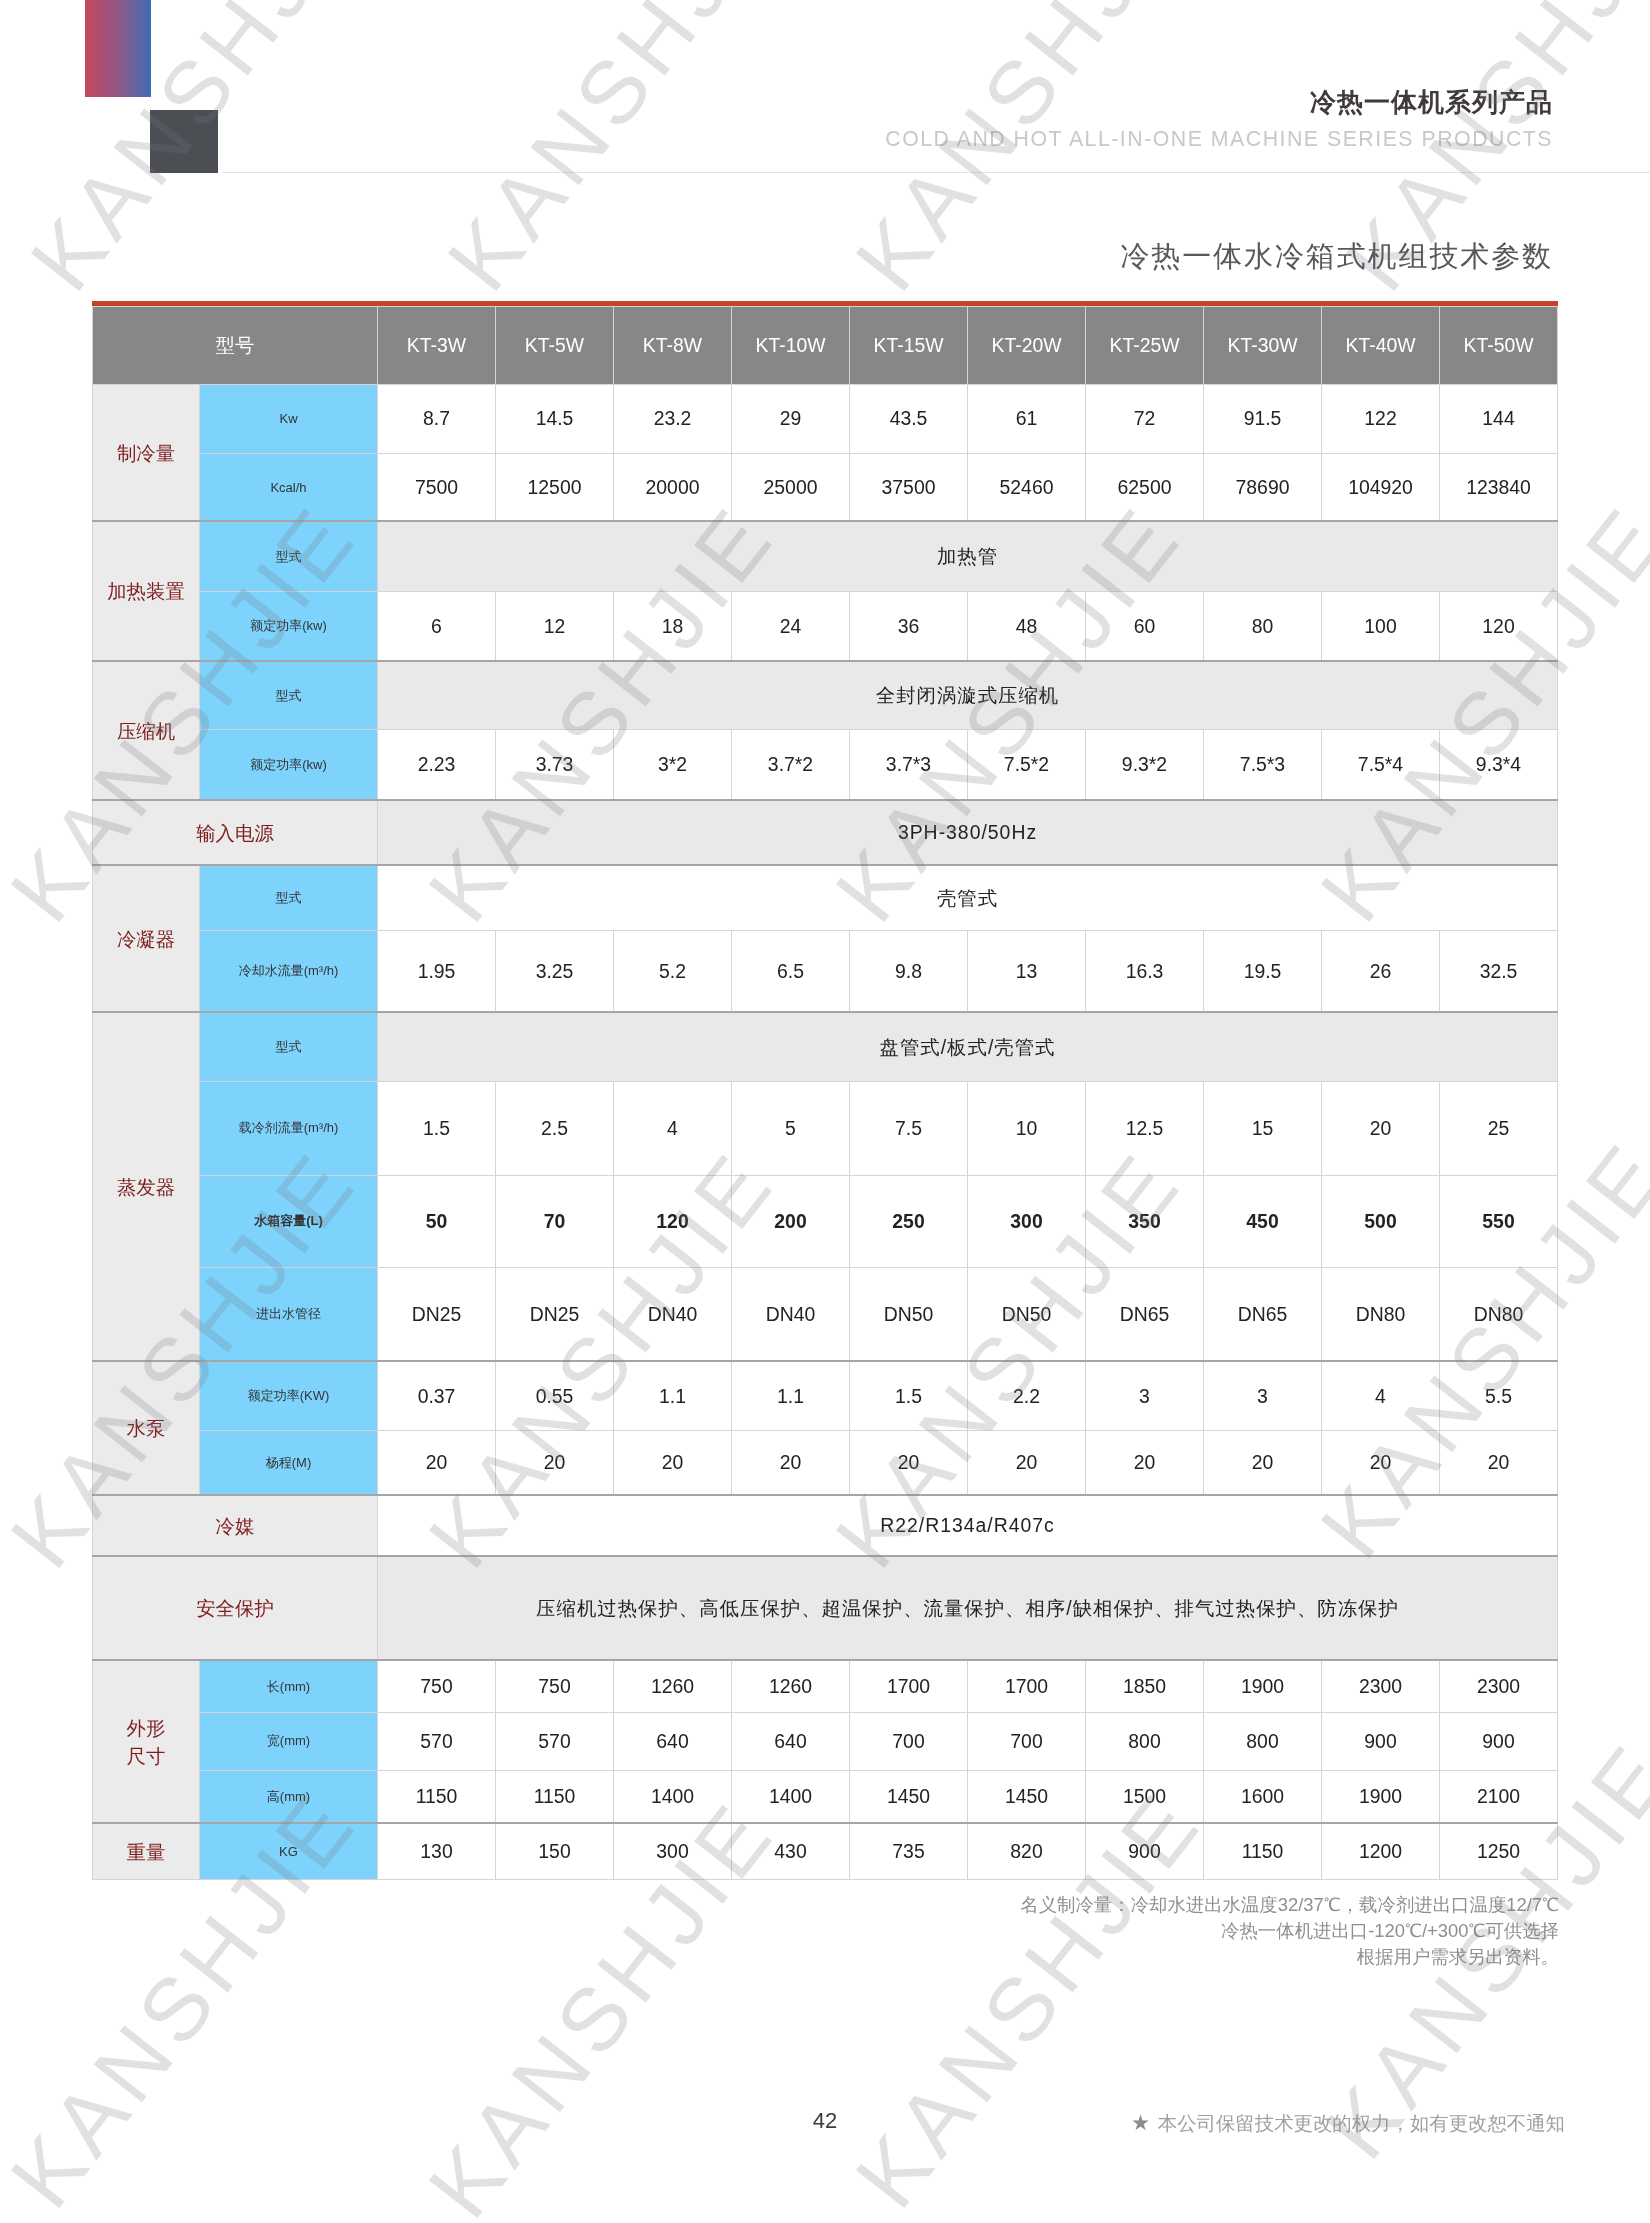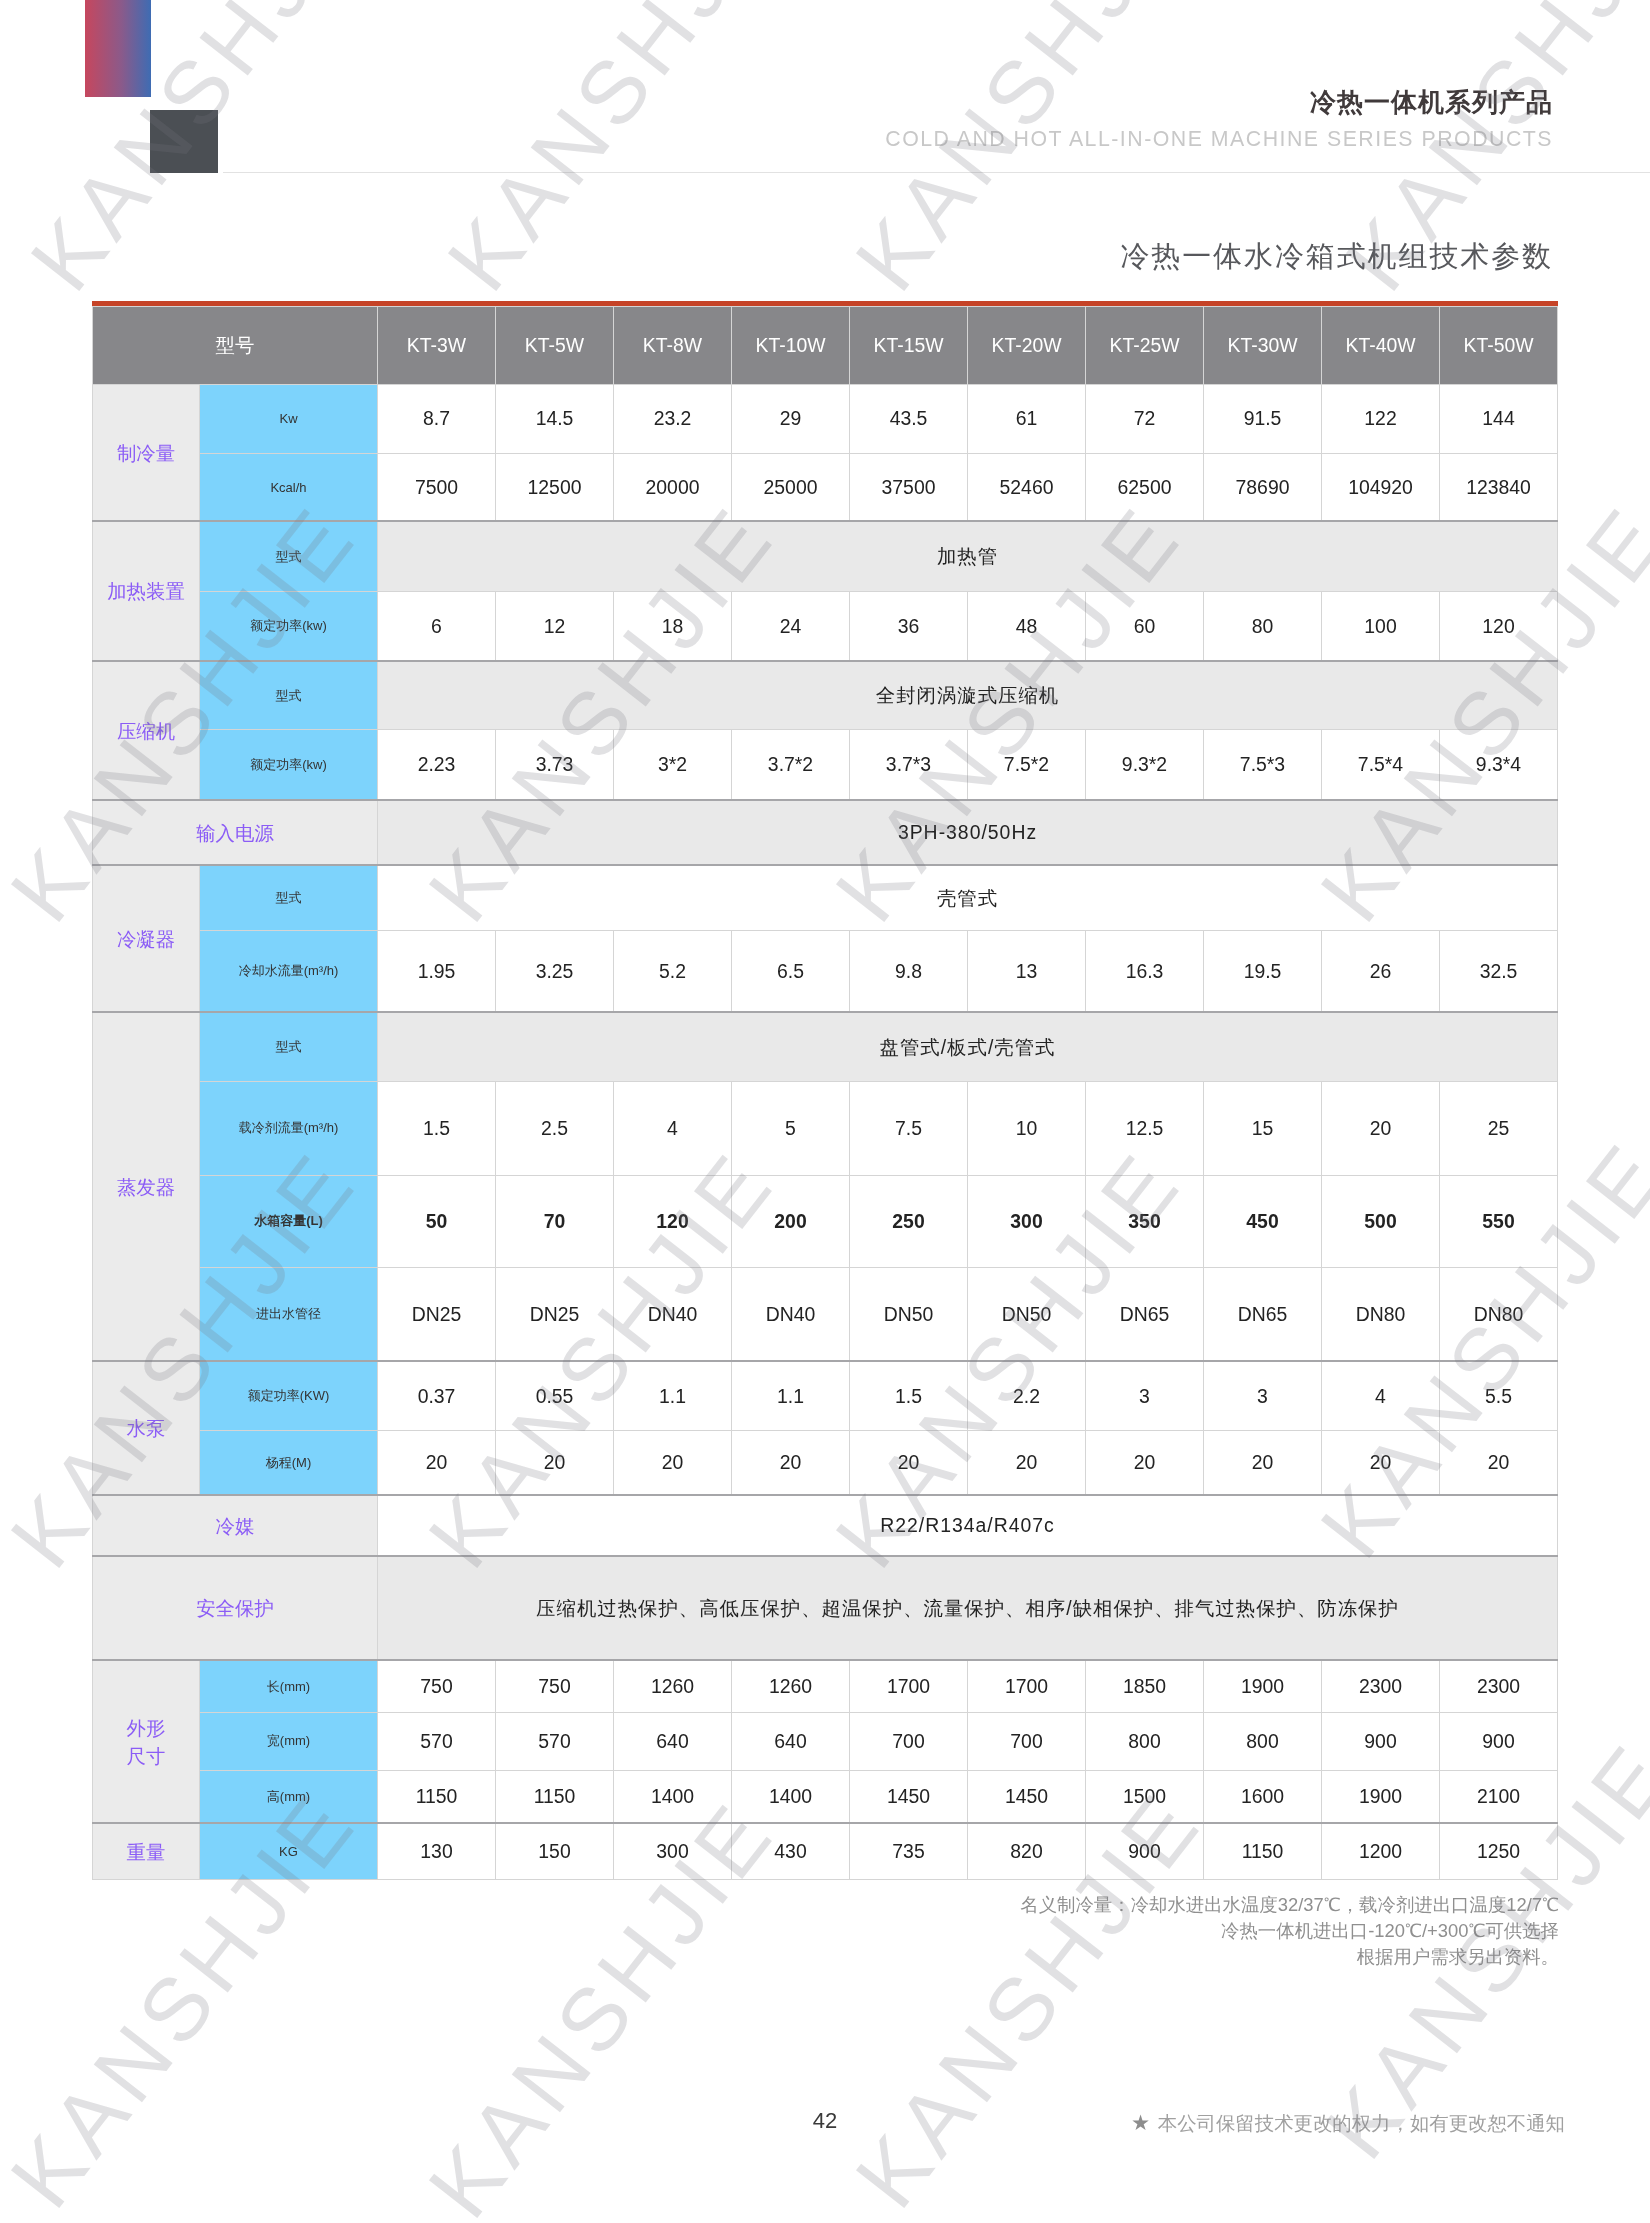--- a/index.html
+++ b/index.html
@@ -25,21 +25,21 @@
   .page-title{position:absolute;right:98px;top:237px;font-size:29px;font-weight:500;
       color:#57585c;letter-spacing:1.9px;}
 
   
   .table-wrap{position:absolute;left:92px;top:301px;width:1466px;z-index:1;}
   .red-bar{height:4.9px;background:#c64327;}
   table{border-collapse:collapse;table-layout:fixed;width:1466px;}
   td{border:1.9px solid #d5d5d5;text-align:center;vertical-align:middle;
      font-size:19.4px;color:#232323;padding:0 1.9px;overflow:hidden;}
   tr.head td{background:#87878a;color:#ffffff;font-size:19.4px;}
-  td.gcell{background:#ebebeb;color:#8b5cf6;white-space:pre-line;line-height:1.45;}
+  td.gcell{background:#ebebeb;color:#7f1d1d;white-space:pre-line;line-height:1.45;}
   td.lcell{background:#7dd3fc;color:#333333;font-size:13px;text-align:center;}
   td.scell{letter-spacing:1px;}
   td.bg-g{background:#e9e9e9;}
   td.bg-w{background:#ffffff;}
   td.dcell{background:#ffffff;}
   tr.sect td{border-top:2.9px solid #a6a6a9;}
 
   
   .notes{position:absolute;right:92px;top:1892px;text-align:right;font-size:18.4px;
       color:#8f8f8f;line-height:26px;z-index:1;}

